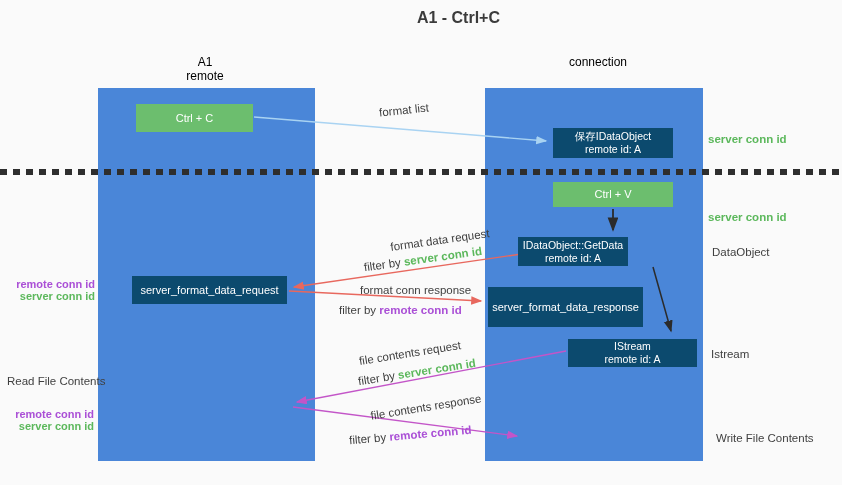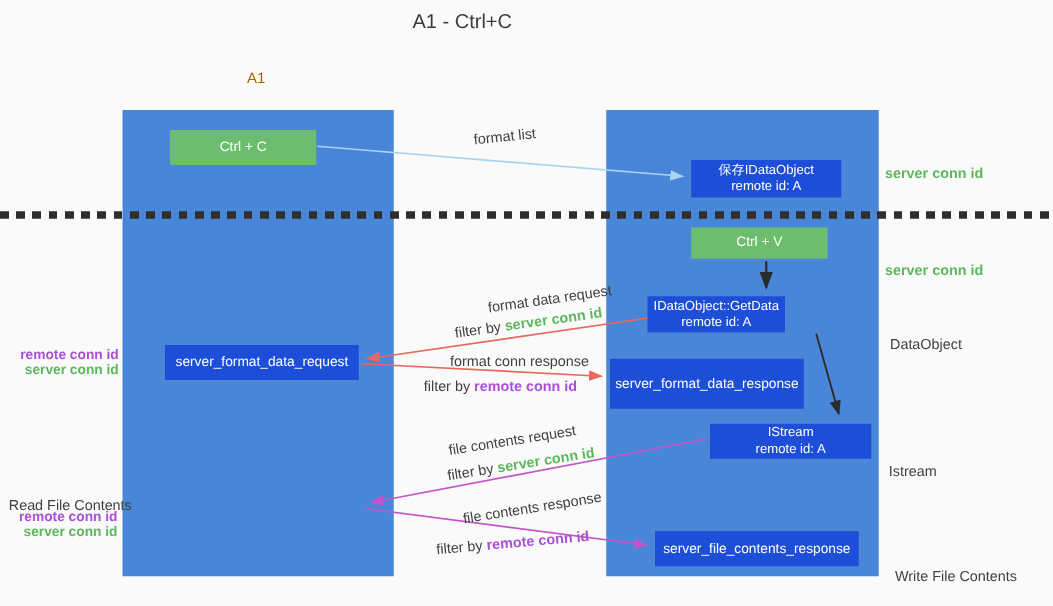--- a/index.html
+++ b/index.html
@@ -4,58 +4,60 @@
 <style>
   html,body{margin:0;padding:0;background:#fafafa;}
   .canvas{
     position:relative;width:842px;height:485px;overflow:hidden;
     background:#fafafa;
     font-family:"Liberation Sans", sans-serif;
     color:#3f3f3f;
   }
   .abs{position:absolute;}
   .title{
-    left:330px;top:8px;width:170px;text-align:left;
-    font-size:16px;line-height:19px;color:#3b3b3b;
+    left:330px;top:8px;width:170px;text-align:right;
+    font-size:16px;line-height:19px;color:#3b3b3b;font-weight:bold;
   }
-  .col-header{font-size:12px;line-height:14px;text-align:center;color:#a16207;}
+  .col-header{font-size:12px;line-height:14px;text-align:center;color:#000000;}
   .column{background:#4a86d8;}
   .divider{
     left:0;top:169px;width:842px;height:6px;z-index:5;
     background:repeating-linear-gradient(to right,#2e2e2e 0 7px,transparent 7px 13px);
   }
   .box{
     z-index:6;display:flex;flex-direction:column;justify-content:center;
     text-align:center;color:#ffffff;font-size:11px;line-height:13px;
   }
   .box-green{background:#6cbe6e;}
-  .box-orange{background:#1d4ed8;}
+  .box-orange{background:#0c4a6e;}
   .box .ln{width:100%;}
   .lbl{font-size:11.5px;line-height:13px;white-space:nowrap;z-index:7;}
   .lbl.center{text-align:center;}
   .lbl.right{text-align:right;}
   .green{color:#5cb85c;font-weight:bold;}
   .purple{color:#aa4fd6;font-weight:bold;}
-  .dark{color:#3f3f3f;margin-top:24px;}
+  .dark{color:#3f3f3f;}
   .conn-lines{font-size:11px;line-height:11.5px;font-weight:bold;}
   svg.overlay{position:absolute;left:0;top:0;z-index:4;}
 </style>
 </head>
 <body>
 
 <div class="canvas">
 
   <div class="abs title">
     <div>A1 - Ctrl+C</div>
   </div>
 
   <div class="abs col-header" style="left:145px;top:55px;width:120px;">
     <div>A1</div>
+    <div>remote</div>
   </div>
   <div class="abs col-header" style="left:538px;top:55px;width:120px;">
+    <div>connection</div>
   </div>
 
   <div class="abs column" style="left:98px;top:88px;width:217px;height:373px;"></div>
   <div class="abs column" style="left:485px;top:88px;width:218px;height:373px;"></div>
 
   <div class="abs divider"></div>
 
   <svg class="overlay" width="842" height="485">
     <defs>
       <marker id="m-blue" orient="auto" markerWidth="10" markerHeight="8" refX="7" refY="3">
@@ -84,36 +86,33 @@
     <div class="ln">server_format_data_request</div>
   </div>
   <div class="abs box box-green" style="left:136px;top:104px;width:117px;height:28px;">
     <div class="ln">Ctrl + C</div>
   </div>
 
   <div class="abs box box-orange" style="left:553px;top:128px;width:120px;height:30px;font-size:10.5px;">
     <div class="ln">保存IDataObject</div>
     <div class="ln">remote id: A</div>
   </div>
-  <div class="abs box box-green" style="left:553px;top:182px;width:109px;height:25px;">
+  <div class="abs box box-green" style="left:553px;top:182px;width:120px;height:25px;">
     <div class="ln">Ctrl + V</div>
   </div>
   <div class="abs box box-orange" style="left:518px;top:237px;width:110px;height:29px;font-size:10.5px;align-items:flex-end;">
     <div class="ln">IDataObject::GetData</div>
     <div class="ln">remote id: A</div>
   </div>
   <div class="abs box box-orange" style="left:488px;top:287px;width:155px;height:40px;">
     <div class="ln">server_format_data_response</div>
   </div>
   <div class="abs box box-orange" style="left:568px;top:339px;width:129px;height:28px;font-size:10.5px;">
     <div class="ln">IStream</div>
     <div class="ln">remote id: A</div>
-  </div>
-  <div class="abs box box-orange" style="left:524px;top:425px;width:163px;height:28px;">
-    <div class="ln">server_file_contents_response</div>
   </div>
 
   <div class="abs lbl center" style="left:358px;top:104px;width:92px;transform:rotate(-6deg);">format list</div>
 
   <div class="abs lbl center" style="left:370px;top:234px;width:140px;transform:rotate(-8deg);">format data request</div>
   <div class="abs lbl center" style="left:362px;top:253px;width:122px;transform:rotate(-8deg);">
     <span>filter by</span>
     <span class="green">server conn id</span>
   </div>
 

